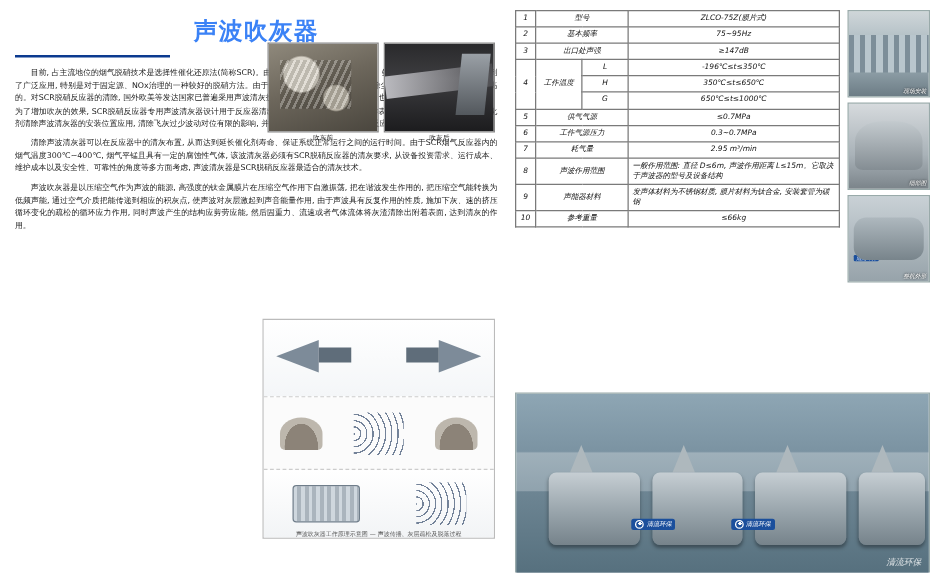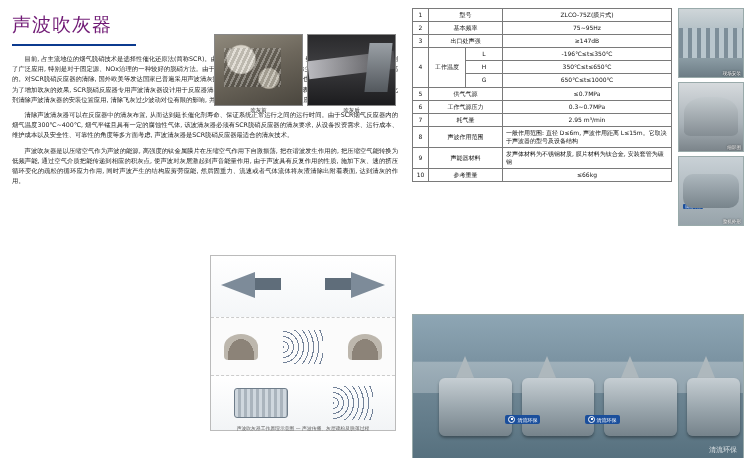--- a/index.html
+++ b/index.html
@@ -12,22 +12,22 @@
     position: relative;
   }
   .page { position: relative; width: 750px; height: 458px; }
 
   
   .left-col {
     position: absolute; left: 0; top: 0; width: 408px; height: 458px;
     padding: 10px 10px 0 12px;
   }
   .title {
-    font-size: 19px; font-weight: normal; color: #701a75;
-    letter-spacing: 1px; margin: 2px 0 6px 0;
+    font-size: 19px; font-weight: bold; color: #3b82f6;
+    letter-spacing: 1px; margin: 2px 0 6px 0; text-align: center;
   }
   .title-underline {
     width: 124px; height: 2px; background: #0b3a8f; margin-bottom: 8px;
   }
   .body-text {
     font-size: 6.3px; line-height: 1.62; color: #1a1a1a;
     text-align: justify; text-indent: 2em;
   }
   .body-text p { margin: 0 0 5px 0; }
 
@@ -119,21 +119,21 @@
     width: 54px; height: 30px; border: 1px solid #6f7d8a; border-radius: 3px;
     background: repeating-linear-gradient(90deg,#cfd7de 0 3px,#aab4bd 3px 6px);
   }
   .dg-cap {
     position: absolute; left: 0; bottom: -1px; width: 100%;
     font-size: 4.8px; color: #555; text-align: center;
   }
 
   
   .right-col {
-    position: absolute; left: 412px; top: 8px; width: 332px; height: 444px;
+    position: absolute; left: 412px; top: 8px; width: 332px; height: 444px; font-style: italic;
   }
   
   table.spec {
     width: 260px; border-collapse: collapse; table-layout: fixed;
     font-size: 6px; color: #111; background: #fff;
   }
   table.spec td {
     border: 1px solid #7a7a7a; padding: 2px 3px; vertical-align: middle;
     line-height: 1.35;
   }

